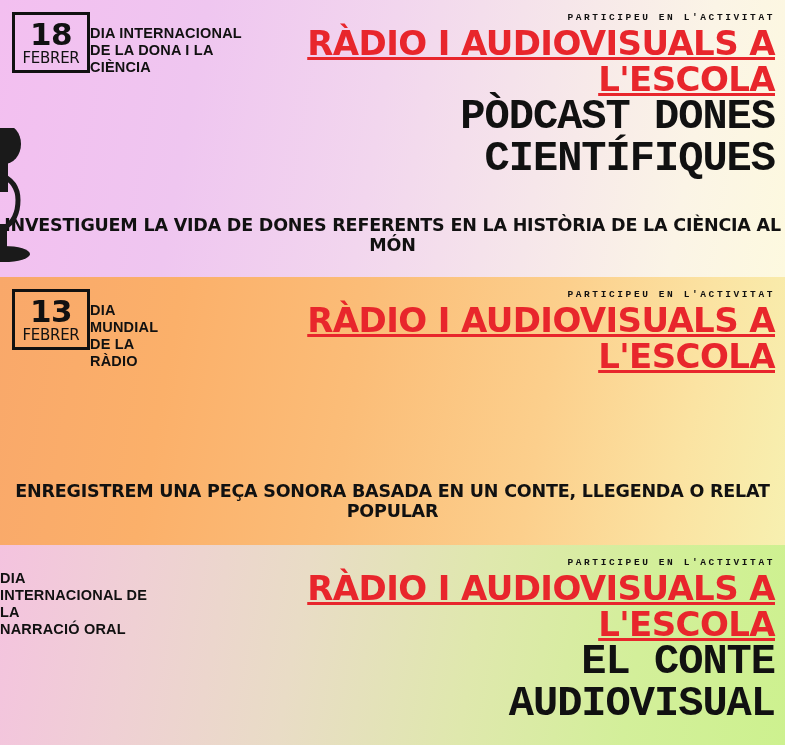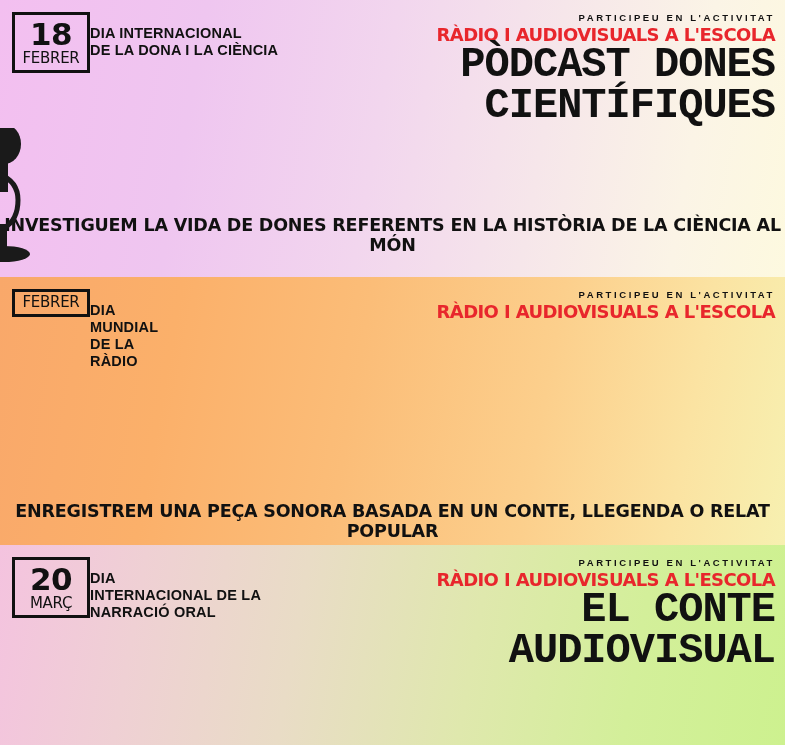--- a/index.html
+++ b/index.html
@@ -80,36 +80,37 @@
     color: #111;
     white-space: pre-line;
     text-transform: uppercase;
   }
   .right-block {
     margin-left: auto;
     text-align: right;
     padding-right: 10px;
   }
   .kicker {
-    font-family: Liberation Sans, sans-serif;
+    font-family: Liberation Mono, monospace;
     font-weight: bold;
     font-size: 9.5px;
     letter-spacing: 2.6px;
     color: #111;
     text-transform: uppercase;
     margin-bottom: 3px;
   }
   .activity {
     font-family: "DejaVu Sans", sans-serif;
     font-weight: bold;
-    font-size: 18px;
+    font-size: 34px;
     letter-spacing: -0.6px;
     color: #e8262c;
     text-transform: uppercase;
     line-height: 1.05;
+    text-decoration: underline;
   }
   .headline {
     font-family: Liberation Mono, monospace;
     font-weight: bold;
     font-size: 42px;
     line-height: 0.98;
     color: #111;
     text-transform: uppercase;
     letter-spacing: -1px;
     white-space: pre-line;
@@ -129,21 +130,21 @@
   .band-1 .subline {
     position: absolute;
     left: 0;
     right: 0;
     bottom: 22px;
   }
   .band-2 .subline {
     position: absolute;
     left: 0;
     right: 0;
-    bottom: 4px;
+    bottom: 24px;
   }
   .mic {
     position: absolute;
     left: -18px;
     top: 128px;
     width: 92px;
     height: 140px;
     pointer-events: none;
   }
 </style>
@@ -174,40 +175,37 @@
       <rect x="18" y="34" width="8" height="30" fill="#1a1a1a"></rect>
       <path d="M10 44 q26 6 26 28 q0 20 -14 28" fill="none" stroke="#1a1a1a" stroke-width="5"></path>
       <rect x="18" y="96" width="7" height="26" fill="#1a1a1a"></rect>
       <ellipse cx="22" cy="126" rx="26" ry="8" fill="#1a1a1a"></ellipse>
     </svg>
   </div>
 
   <div class="band band-2">
     <div class="row-top">
       <div class="date-box">
+        <span class="date-day">13</span>
         <span class="date-month">FEBRER</span>
       </div>
       <div class="day-label">DIA
 MUNDIAL
 DE LA
 RÀDIO</div>
       <div class="right-block">
         <div class="kicker">PARTICIPEU EN L'ACTIVITAT</div>
         <div class="activity">RÀDIO I AUDIOVISUALS A L'ESCOLA</div>
       </div>
     </div>
     <div class="subline">ENREGISTREM UNA PEÇA SONORA BASADA EN UN CONTE, LLEGENDA O RELAT POPULAR</div>
   </div>
 
   <div class="band band-3">
     <div class="row-top">
-      <div class="date-box">
-        <span class="date-day">20</span>
-        <span class="date-month">MARÇ</span>
-      </div>
       <div class="day-label">DIA
 INTERNACIONAL DE LA
 NARRACIÓ ORAL</div>
       <div class="right-block">
         <div class="kicker">PARTICIPEU EN L'ACTIVITAT</div>
         <div class="activity">RÀDIO I AUDIOVISUALS A L'ESCOLA</div>
         <div class="headline">EL CONTE
 AUDIOVISUAL</div>
       </div>
     </div>

